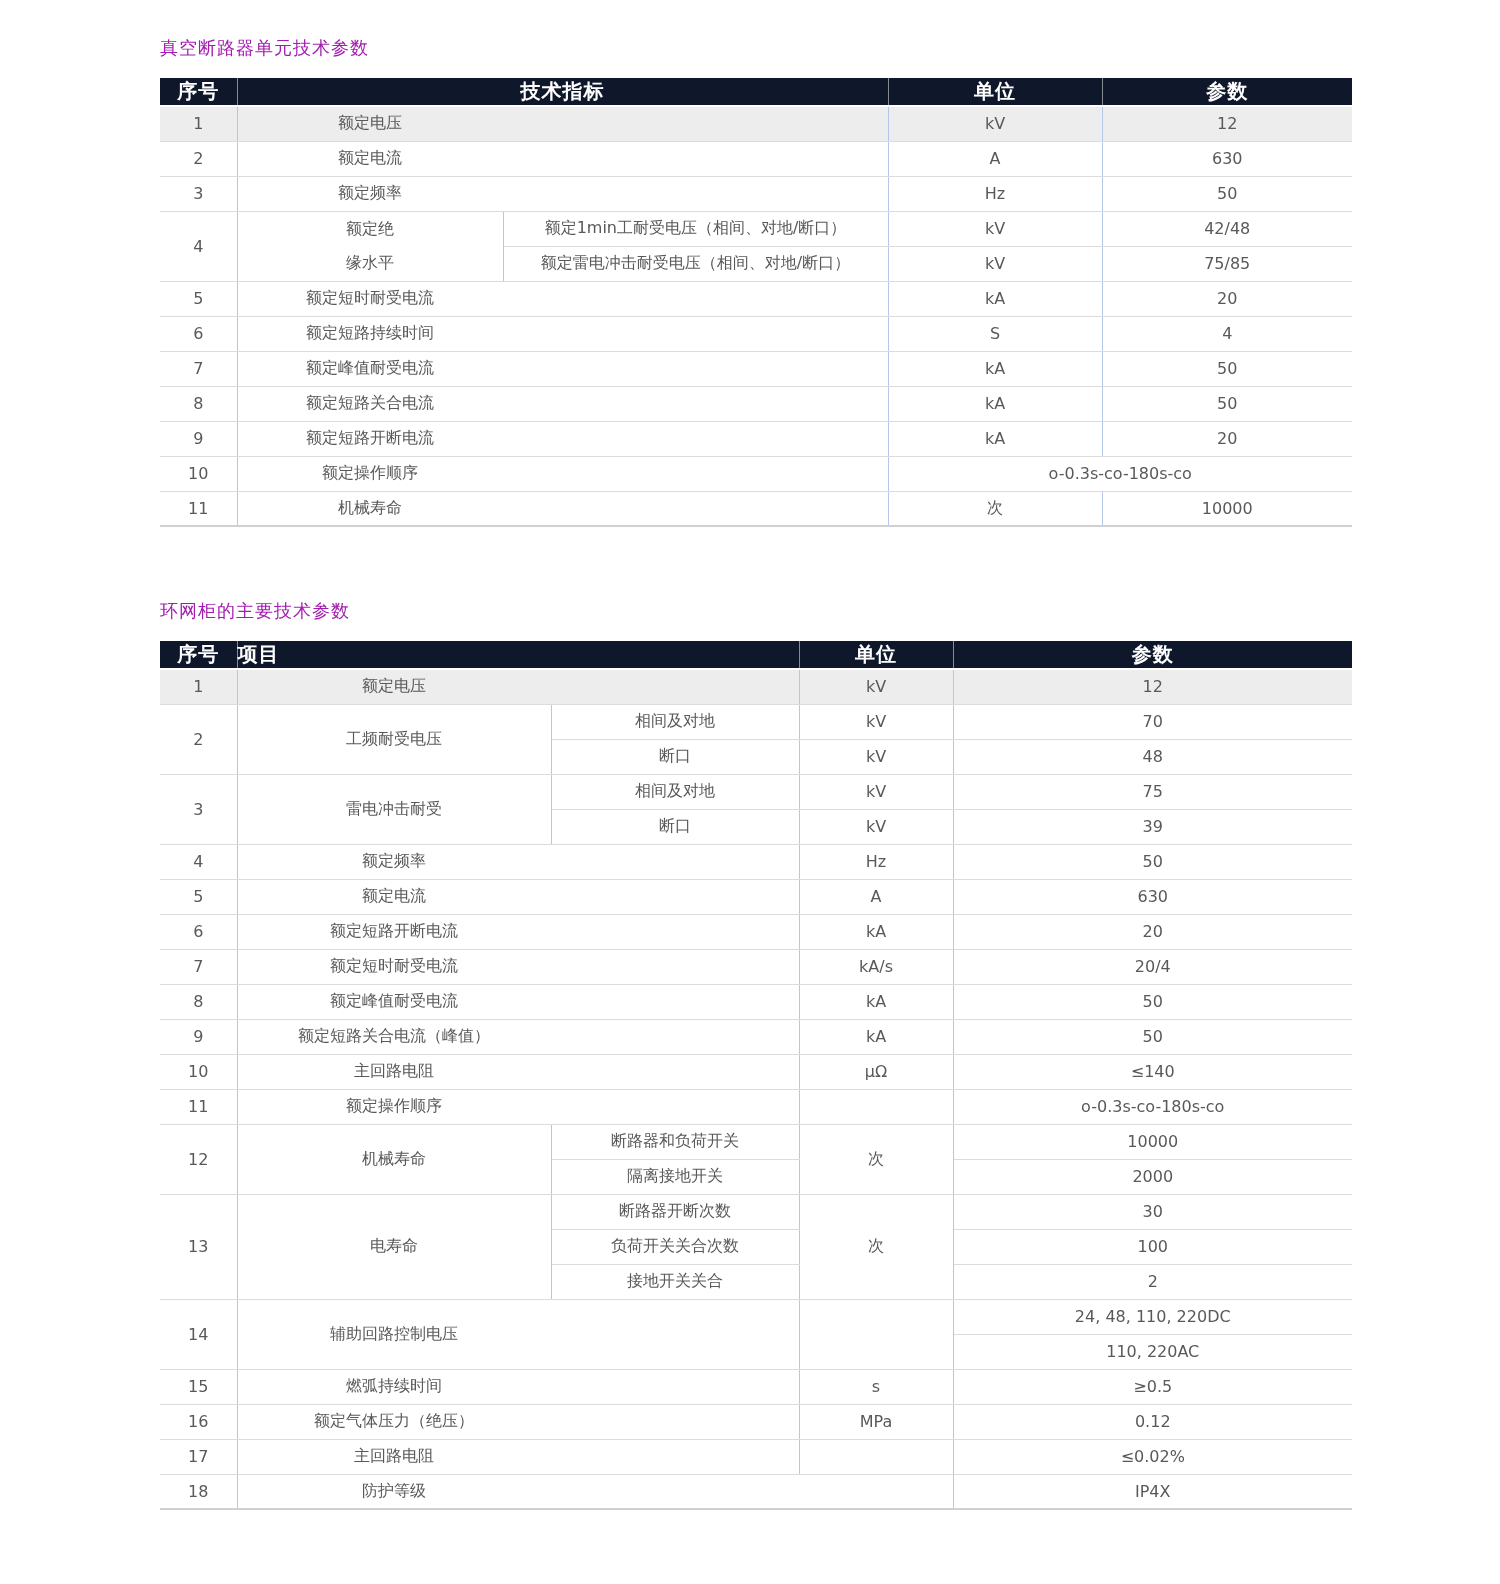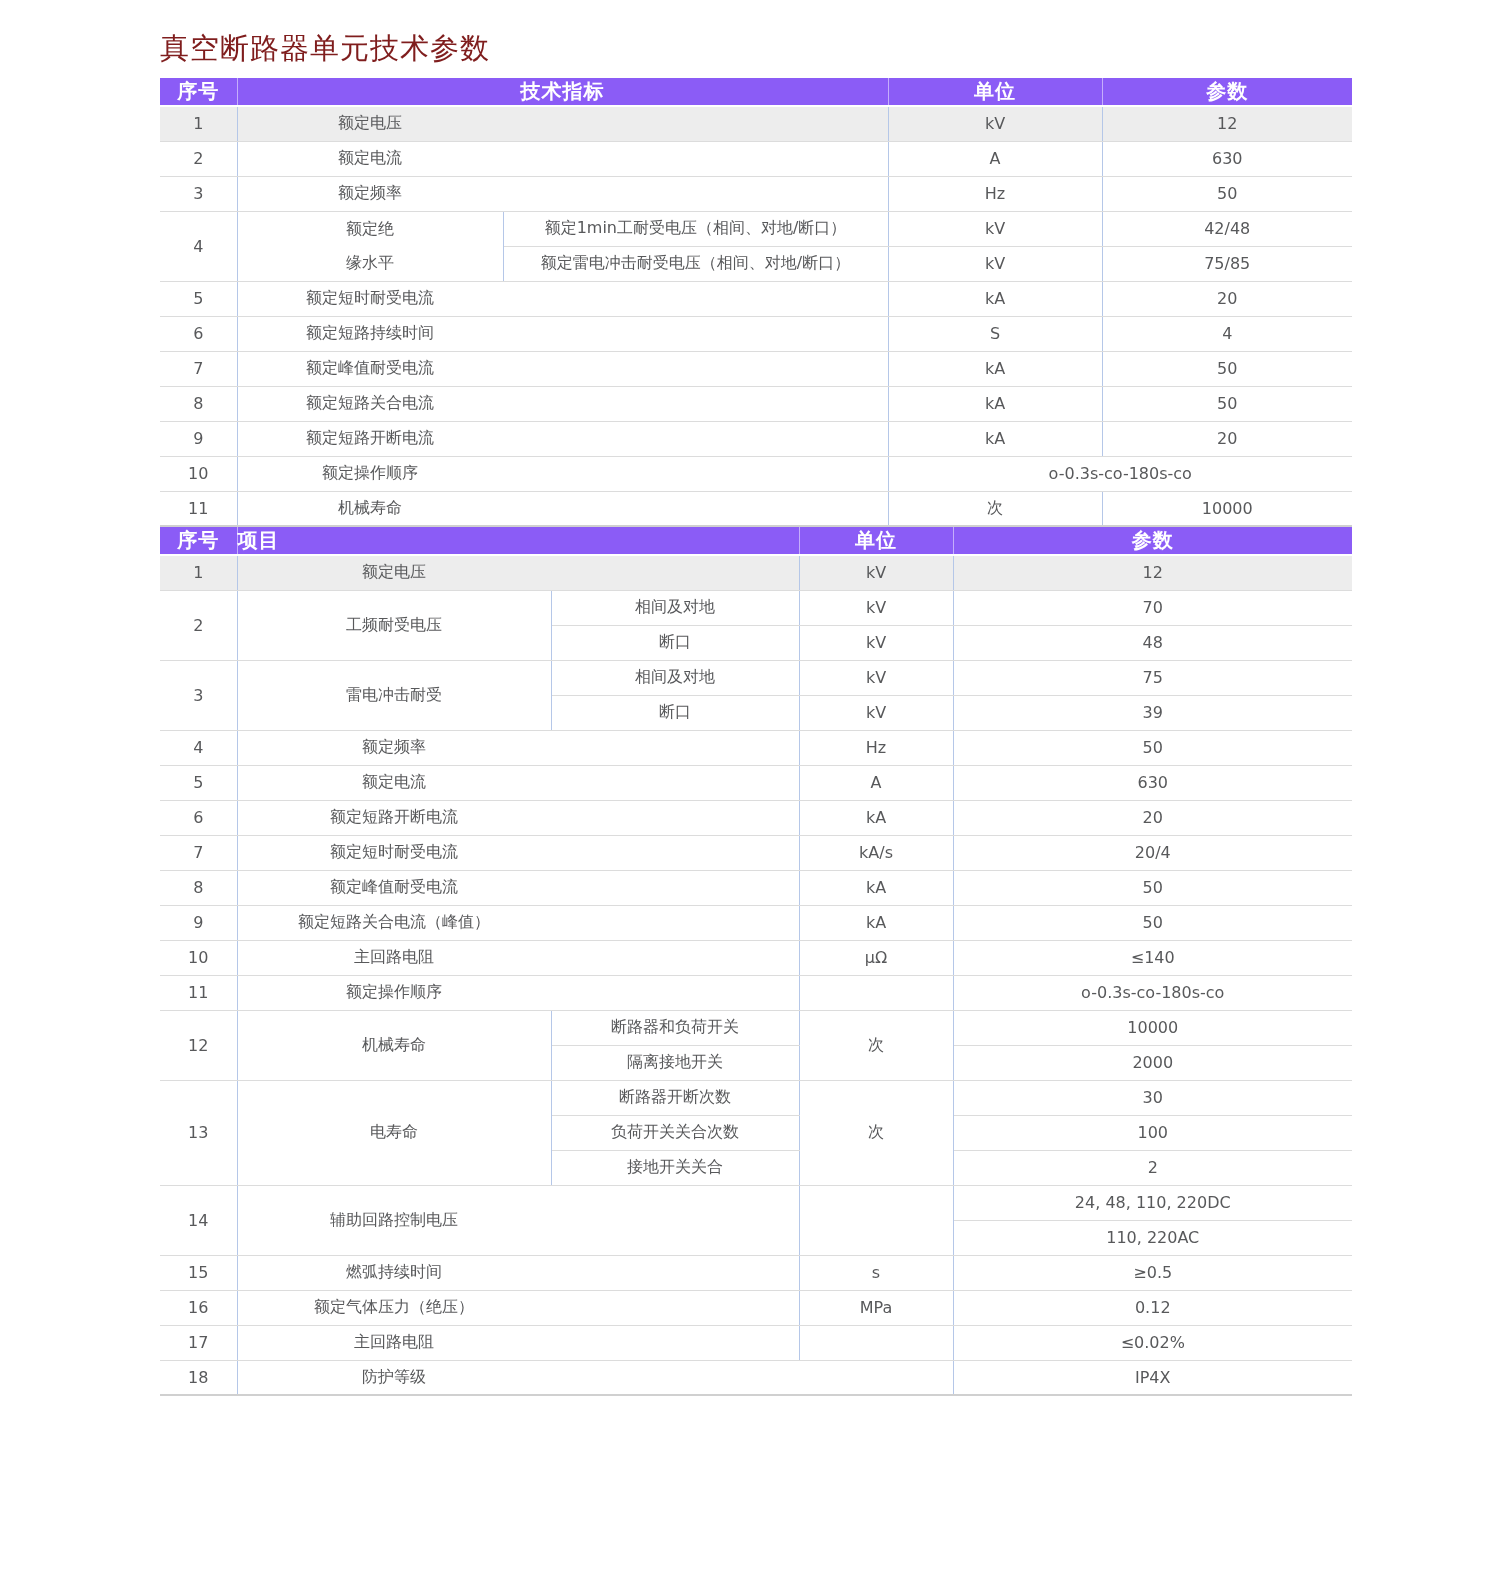--- a/index.html
+++ b/index.html
@@ -7,36 +7,36 @@
   body {
     font-family: "DejaVu Sans", "Liberation Sans", sans-serif;
     width: 1500px;
     height: 1584px;
     overflow: hidden;
   }
   .page { width: 1500px; height: 1584px; background: #ffffff; }
   .content { padding: 34px 148px 0 160px; }
 
   .section-title {
-    font-size: 29px;
+    font-size: 18px;
     line-height: 28px;
-    color: #7f1d1d;
+    color: #a21caf;
     font-weight: 500;
     letter-spacing: 1px;
     margin-bottom: 16px;
   }
   .title-gap { margin-top: 70px; }
 
   table.spec {
     width: 1192px;
     border-collapse: collapse;
     table-layout: fixed;
   }
   table.spec th {
-    background: #8b5cf6;
+    background: #0f172a;
     color: #ffffff;
     font-size: 20px;
     font-weight: 600;
     height: 24px;
     text-align: center;
     vertical-align: middle;
     letter-spacing: 1px;
     border-right: 1px solid rgba(255,255,255,0.5);
     border-bottom: 2px solid #ffffff;
   }
@@ -153,20 +153,21 @@
       </tr>
       <tr class="last">
         <td>11</td>
         <td colspan="2" class="item-full">机械寿命</td>
         <td>次</td>
         <td>10000</td>
       </tr>
     </tbody>
       </table>
 
+    <div class="section-title title-gap">环网柜的主要技术参数</div>
 
     <table class="spec t2">
       <colgroup>
         <col style="width:77px">
           <col style="width:314px">
           <col style="width:248px">
           <col style="width:154px">
           <col style="width:399px">
       </colgroup>
       <tbody>

